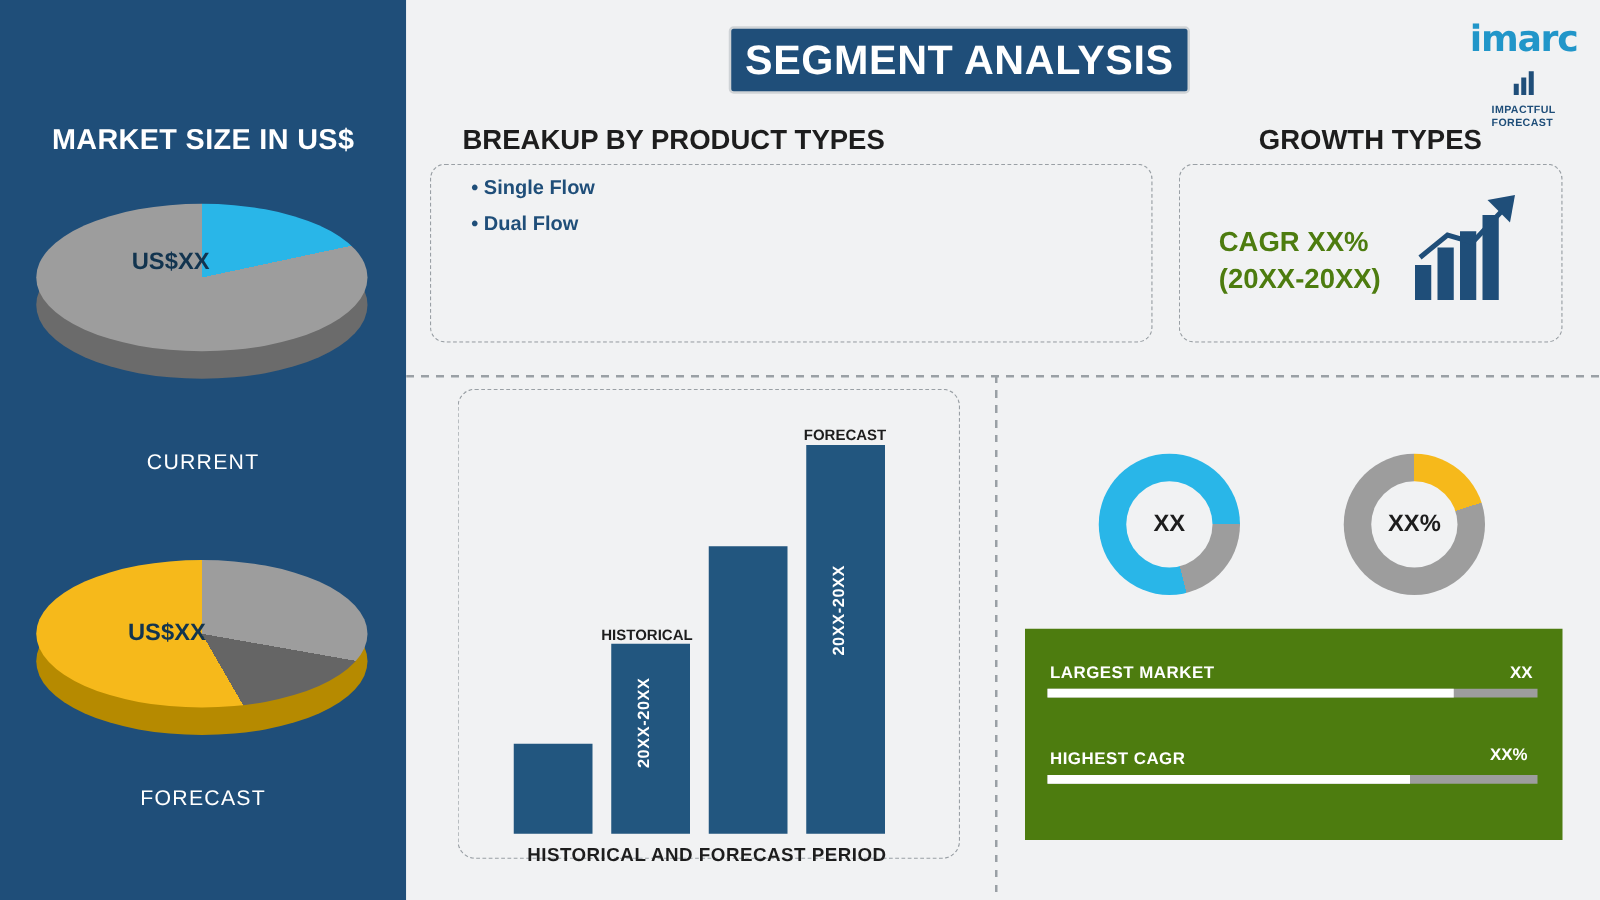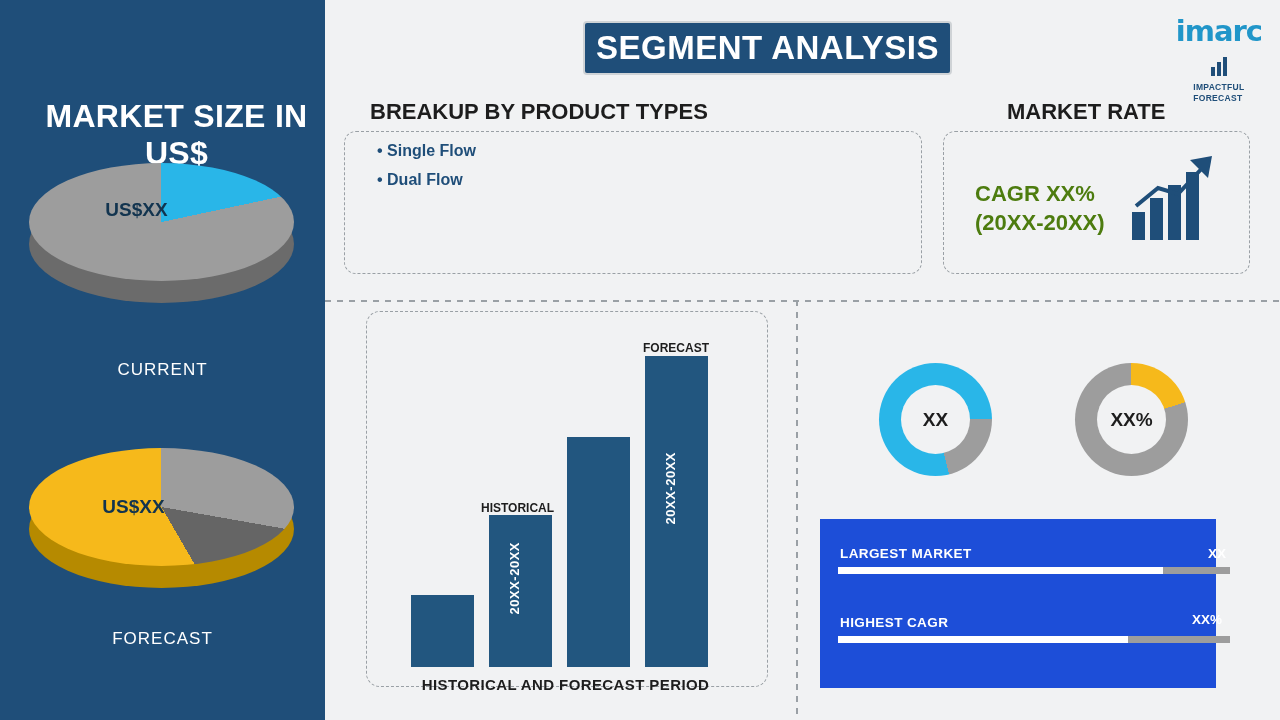--- a/index.html
+++ b/index.html
@@ -2,22 +2,22 @@
 <html><head>
 <meta charset="utf-8">
 <style>
   html,body{margin:0;padding:0;}
   body{width:1280px;height:720px;overflow:hidden;background:#ffffff;
        font-family:"Liberation Sans",sans-serif;}
   .page{position:relative;width:1280px;height:720px;}
 
   
   .left-panel{position:absolute;left:0;top:0;width:325px;height:720px;background:#1f4e79;}
-  .left-title{position:absolute;left:14px;top:98px;width:325px;text-align:center;
-      color:#ffffff;font-size:32px;font-weight:bold;letter-spacing:.3px;}
+  .left-title{position:absolute;left:0;top:98px;width:325px;text-align:center;
+      color:#ffffff;font-size:23px;font-weight:bold;letter-spacing:.3px;}
   .pie-label{position:absolute;width:325px;text-align:center;color:#ffffff;
       font-size:17px;letter-spacing:1px;}
 
   
   .pie1{position:absolute;left:29px;top:163px;width:265px;height:140px;}
   .pie1 .base{position:absolute;left:0;top:22px;width:265px;height:118px;border-radius:50%;
       background:#6b6b6b;}
   .pie1 .top{position:absolute;left:0;top:0;width:265px;height:118px;border-radius:50%;
       background:conic-gradient(from 0deg,#29b6e8 0deg 78deg,#9d9d9d 78deg 360deg);}
   .pie1 .txt{position:absolute;left:0;top:0;width:265px;height:118px;
@@ -89,21 +89,21 @@
   .donut{position:absolute;width:113px;height:113px;border-radius:50%;}
   .donut .hole{position:absolute;left:22px;top:22px;width:69px;height:69px;border-radius:50%;
       background:#f1f2f3;display:flex;align-items:center;justify-content:center;
       color:#1d1d1d;font-size:19px;font-weight:bold;}
   #donut1{left:879px;top:363px;
       background:conic-gradient(from 90deg,#9d9d9d 0deg 76deg,#29b6e8 76deg 360deg);}
   #donut2{left:1075px;top:363px;
       background:conic-gradient(from 0deg,#f6b91b 0deg 72deg,#9d9d9d 72deg 360deg);}
 
   
-  #stats{position:absolute;left:820px;top:519px;width:396px;height:169px;background:#1d4ed8;}
+  #stats{position:absolute;left:820px;top:503px;width:430px;height:169px;background:#4d7c0f;}
   .stat-label{position:absolute;color:#ffffff;font-size:13.5px;font-weight:bold;letter-spacing:.4px;}
   .stat-val{position:absolute;color:#ffffff;font-size:13.5px;font-weight:bold;}
   .track{position:absolute;height:7px;background:#9d9d9d;}
   .fill{position:absolute;height:7px;background:#ffffff;}
 </style>
 </head>
 <body>
 
 <div class="page">
 
@@ -144,21 +144,21 @@
       <div class="tag">IMPACTFUL</div>
       <div class="tag">FORECAST</div>
     </div>
   </div>
 
   <div class="sec-head" id="bp-head">BREAKUP BY PRODUCT TYPES</div>
   <div class="dash-box" id="bp-box"></div>
   <div class="bullet b1">• Single Flow</div>
   <div class="bullet b2">• Dual Flow</div>
 
-  <div class="sec-head" id="gr-head">MARKET RATE</div>
+  <div class="sec-head" id="gr-head">GROWTH TYPES</div>
   <div class="dash-box" id="gr-box"></div>
   <div class="cagr-txt">
     <div>CAGR XX%</div>
     <div>(20XX-20XX)</div>
   </div>
   <div class="growth-chart">
     <i style="left:4px;height:28px"></i>
     <i style="left:22px;height:42px"></i>
     <i style="left:40px;height:55px"></i>
     <i style="left:58px;height:68px"></i>

